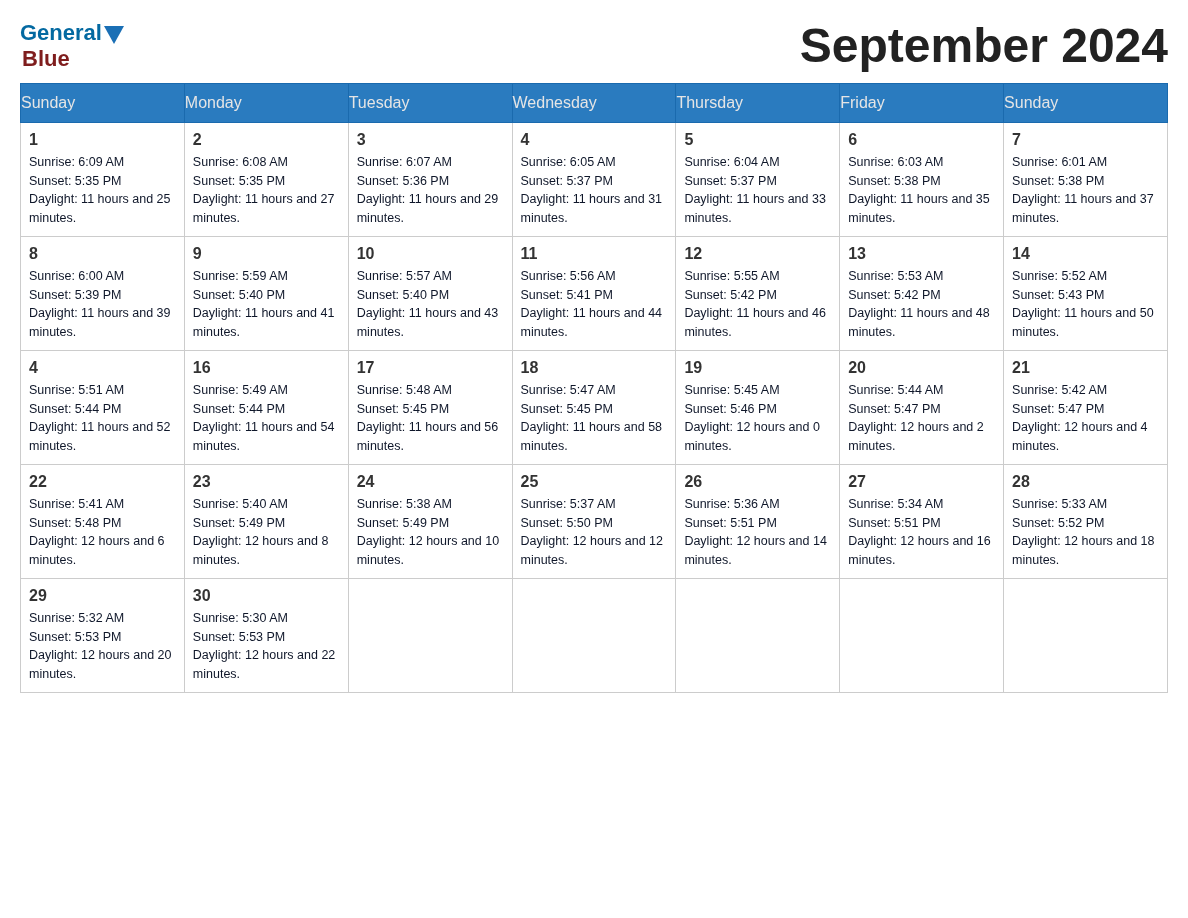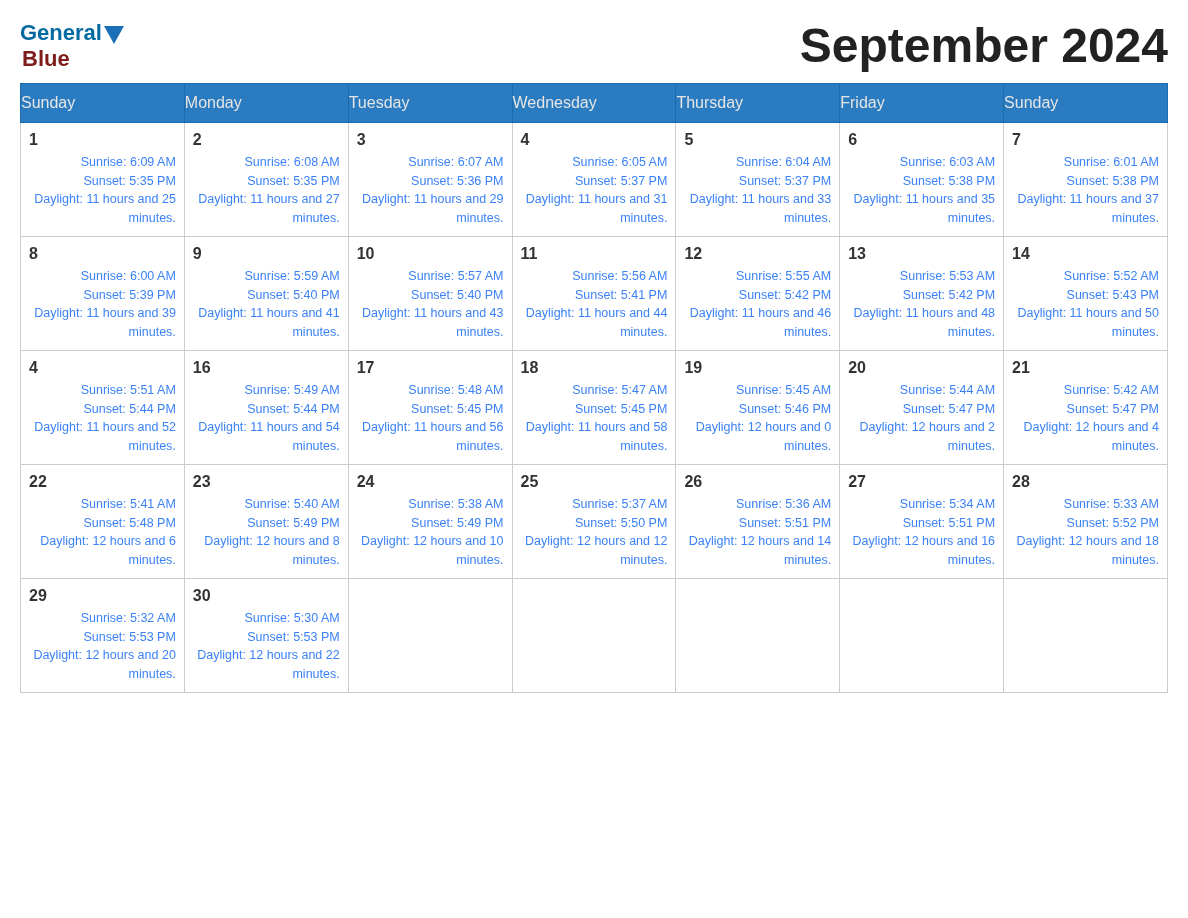--- a/index.html
+++ b/index.html
@@ -75,22 +75,21 @@
     }
     .day-number {
       font-size: 16px;
       font-weight: bold;
       display: block;
       margin-bottom: 4px;
     }
     .day-info {
       font-size: 12.5px;
       line-height: 1.5;
-      color: #3b82f6;
-      text-align: right;
+      color: #0f172a;
     }
     .empty-cell {
       background: #fff;
       border: 1px solid #ccc;
     }
     .logo-wrapper {
       display: flex;
       flex-direction: column;
       align-items: flex-start;
     }

